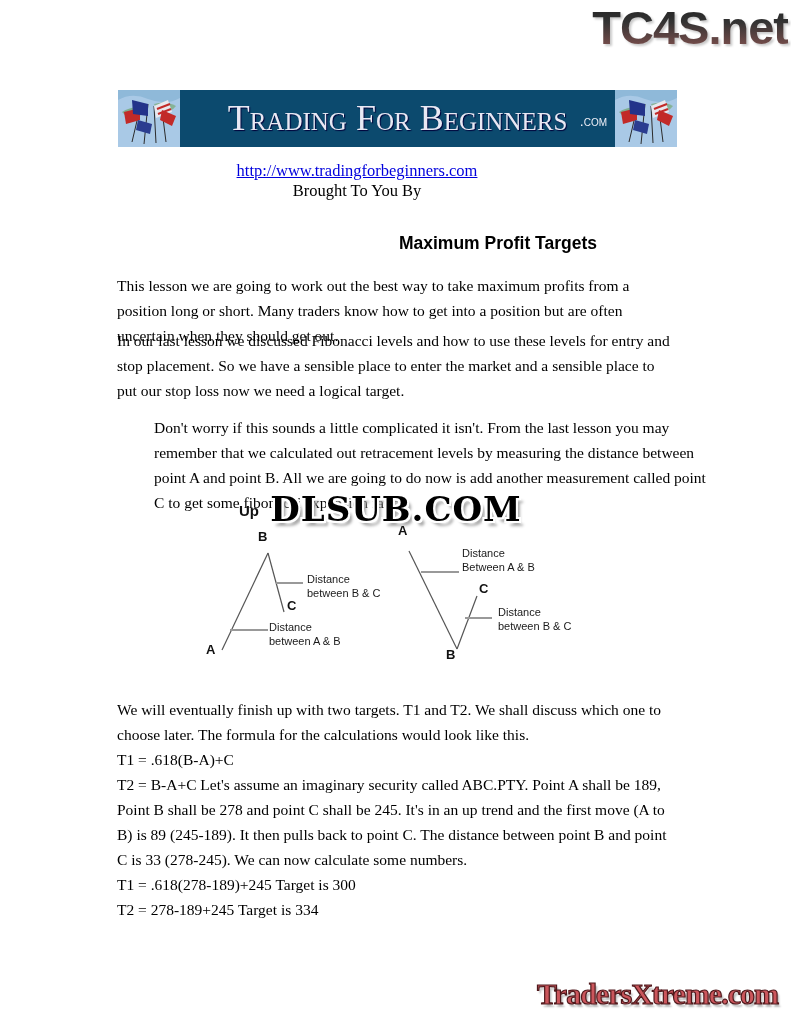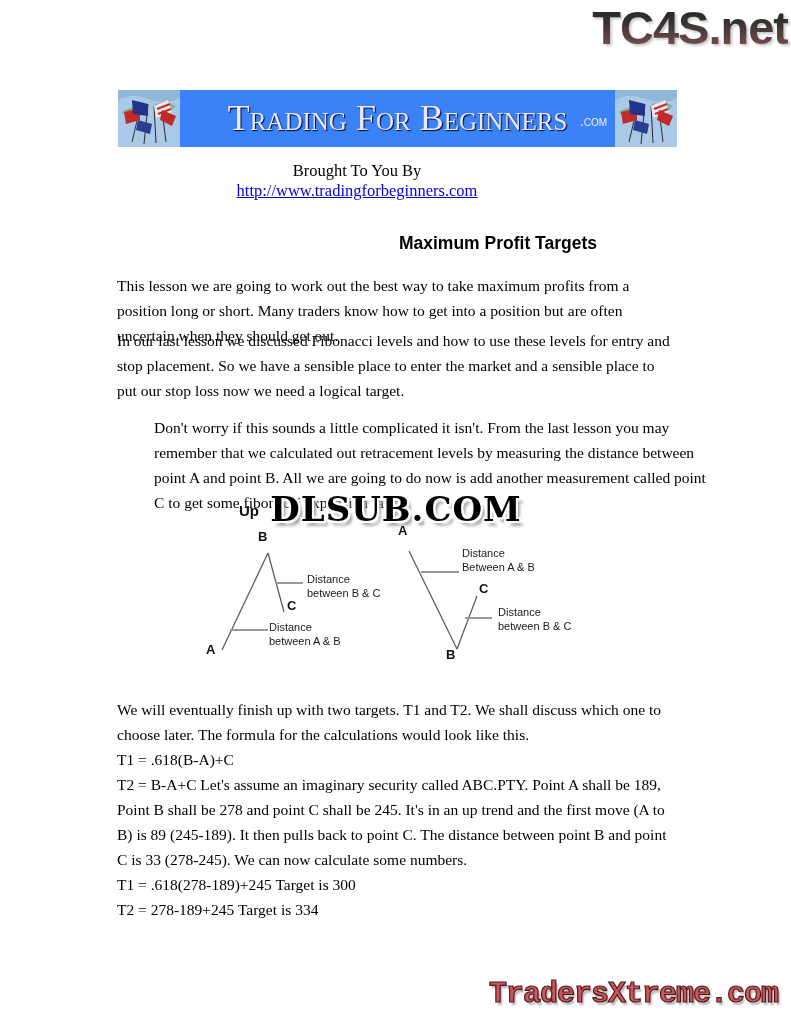--- a/index.html
+++ b/index.html
@@ -39,21 +39,21 @@
     height: 57px;
     display: flex;
   }
   .banner .flags {
     width: 62px;
     height: 57px;
     flex: 0 0 62px;
   }
   .banner .banner-mid {
     flex: 1 1 auto;
-    background: #3b82f6;
+    background: #0c4a6e;
     display: flex;
     align-items: center;
     justify-content: center;
     position: relative;
   }
   .banner-title {
     font-family: "Liberation Serif", serif;
     font-variant: small-caps;
     font-size: 36px;
     color: #e9e9f4;
@@ -176,21 +176,21 @@
   .lbl-right-b { left: 251px; top: 162px; }
   .lbl-right-c { left: 284px; top: 96px; }
   .lbl-right-ab { left: 267px; top: 61px; }
   .lbl-right-bc { left: 303px; top: 120px; }
 
   
   .footer-logo {
     position: absolute;
     top: 977px;
     right: 13px;
-    font-family: Liberation Mono, monospace;
+    font-family: Liberation Serif, serif;
     font-weight: bold;
     font-size: 30px;
     letter-spacing: -1px;
     color: #cb565c;
     -webkit-text-stroke: 1.2px #4e181b;
     text-shadow: 2px 3px 2px #b9b9b9;
     white-space: nowrap;
   }
 </style>
 </head>
@@ -233,22 +233,22 @@
     <polygon points="30,14 14,10 15,24 30,26" fill="#23338a"></polygon>
     <polygon points="36,16 50,10 54,22 38,28" fill="#e8e8ee"></polygon>
     <line x1="39" y1="19" x2="52" y2="14" stroke="#c22a28" stroke-width="2"></line>
     <line x1="40" y1="24" x2="53" y2="19" stroke="#c22a28" stroke-width="2"></line>
     <polygon points="44,20 58,26 54,36 42,30" fill="#c22a28"></polygon>
     <polygon points="20,30 34,34 32,44 18,40" fill="#2b3d90"></polygon>
   </svg>
 </div>
 
 <div class="brought-block">
+  <div><a href="#">http://www.tradingforbeginners.com</a></div>
   <div>Brought To You By</div>
-  <div><a href="#">http://www.tradingforbeginners.com</a></div>
 </div>
 
 <div class="article-title">Maximum Profit Targets</div>
 
 <div class="para para-1">This lesson we are going to work out the best way to take maximum profits from a
 position long or short. Many traders know how to get into a position but are often
 uncertain when they should get out.</div>
 <div class="para para-2">In our last lesson we discussed Fibonacci levels and how to use these levels for entry and
 stop placement. So we have a sensible place to enter the market and a sensible place to
 put our stop loss now we need a logical target.</div>

